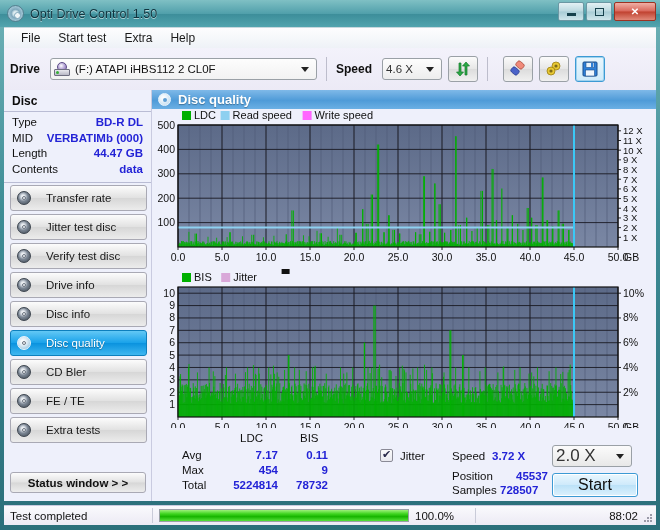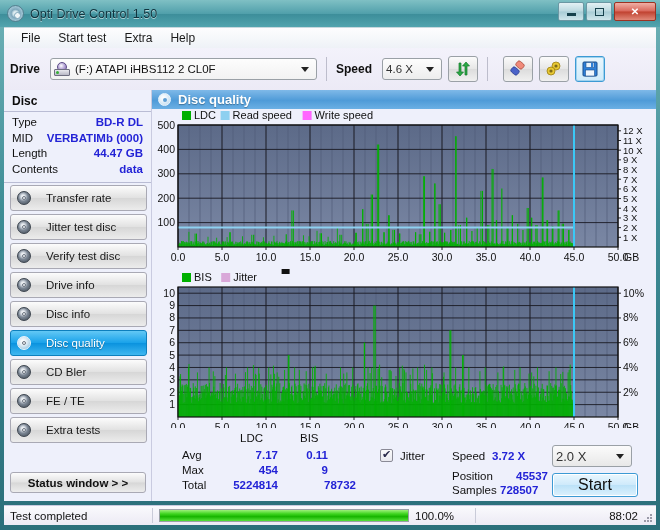--- a/index.html
+++ b/index.html
@@ -191,21 +191,21 @@
   }
   .chk::after {
     content:"✔"; position:absolute; left:1px; top:-2px; font-size:11px; color:#2a2a4a;
   }
   .sel-combo {
     position: absolute; width: 80px; height: 22px;
     background: linear-gradient(180deg,#fbfbfb 0%, #e8e8e8 100%);
     border: 1px solid #9aa0a6; border-radius: 3px;
     display: flex; align-items: center; padding: 0 3px;
   }
-  .sel-combo .t { font-size: 13px; color: #333; flex: 1; }
+  .sel-combo .t { font-size: 17px; color: #333; flex: 1; }
   .start-btn {
     position: absolute; width: 86px; height: 24px;
     background: linear-gradient(180deg,#eaf7fe 0%, #cfeafb 48%, #bce2f8 52%, #ddf1fd 100%);
     border: 1px solid #3c9ad4; border-radius: 3px;
     display: flex; align-items: center; justify-content: center;
     box-shadow: 0 0 0 1px #ffffff inset;
   }
   .start-btn .t { font-size: 16px; color: #111; }
   
   .statusbar {
@@ -2083,21 +2083,21 @@
       <div class="stat-txt" style="left:30px; top:21px;">Avg</div>
       <div class="stat-val" style="left:60px; top:21px; width:66px;">7.17</div>
       <div class="stat-val" style="left:126px; top:21px; width:50px;">0.11</div>
 
       <div class="stat-txt" style="left:30px; top:36px;">Max</div>
       <div class="stat-val" style="left:60px; top:36px; width:66px;">454</div>
       <div class="stat-val" style="left:126px; top:36px; width:50px;">9</div>
 
       <div class="stat-txt" style="left:30px; top:51px;">Total</div>
       <div class="stat-val" style="left:48px; top:51px; width:78px;">5224814</div>
-      <div class="stat-val" style="left:126px; top:51px; width:50px;margin-left:28px;">78732</div>
+      <div class="stat-val" style="left:126px; top:51px; width:50px;">78732</div>
 
       <div class="chk" style="left:228px; top:21px;"></div>
       <div class="stat-txt" style="left:248px; top:22px;">Jitter</div>
 
       <div class="stat-txt" style="left:300px; top:22px;">Speed</div>
       <div class="stat-val" style="left:340px; top:22px; width:48px; text-align:left;">3.72 X</div>
       <div class="sel-combo" style="left:400px; top:17px;">
         <span class="t">2.0 X</span>
         <span class="combo-arrow"></span>
       </div>

